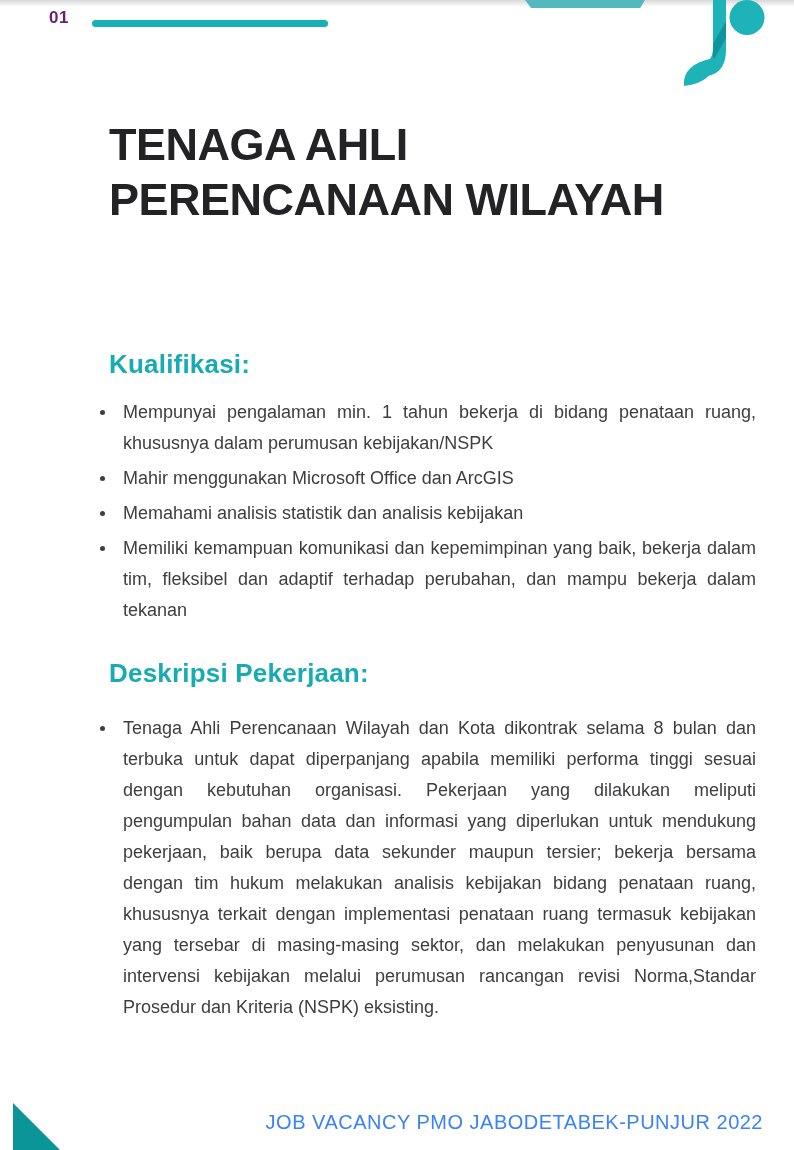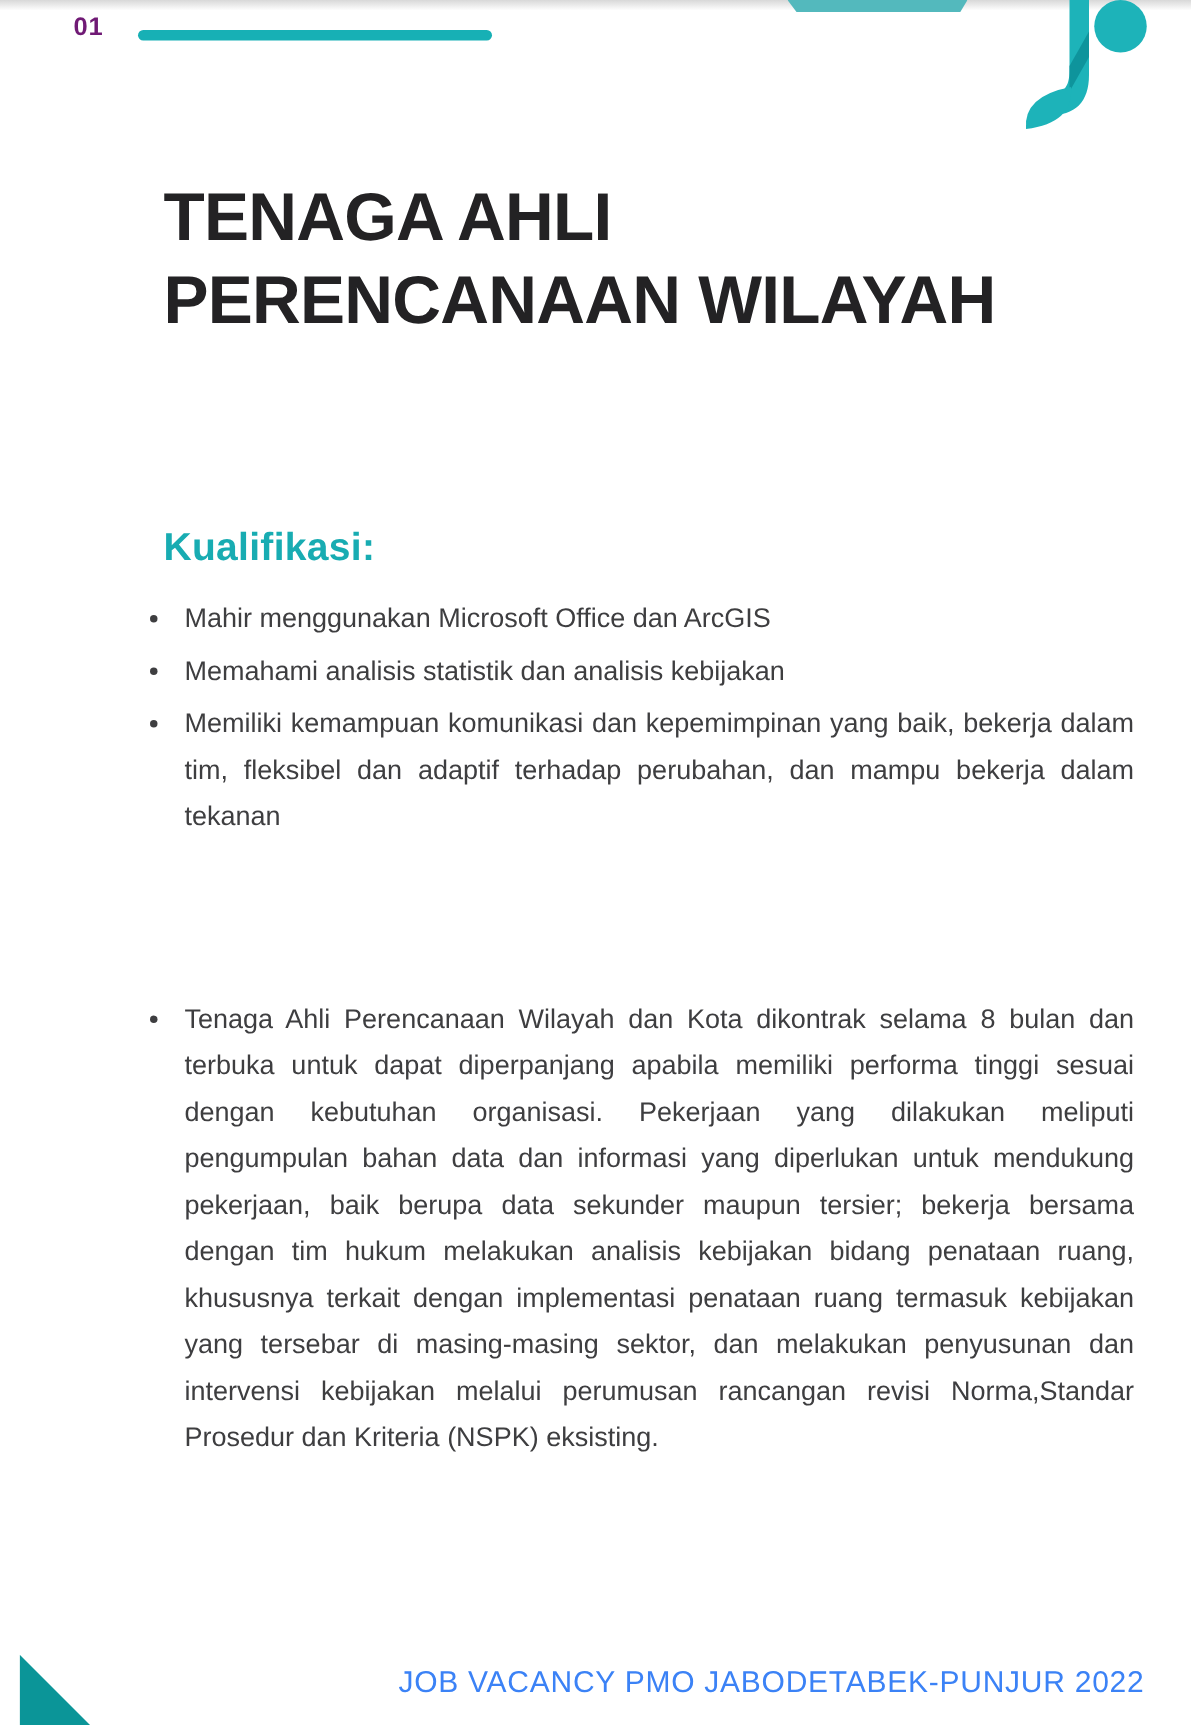--- a/index.html
+++ b/index.html
@@ -86,27 +86,29 @@
   </svg>
 
   <h1 class="title">
     <span>TENAGA AHLI</span>
     <span>PERENCANAAN WILAYAH</span>
   </h1>
 
   <section class="sec sec-1">
     <h2>Kualifikasi:</h2>
     <ul>
+      <li>Mempunyai pengalaman min. 1 tahun bekerja di bidang penataan ruang, khususnya dalam perumusan kebijakan/NSPK</li>
       <li>Mahir menggunakan Microsoft Office dan ArcGIS</li>
       <li>Memahami analisis statistik dan analisis kebijakan</li>
       <li>Memiliki kemampuan komunikasi dan kepemimpinan yang baik, bekerja dalam tim, fleksibel dan adaptif terhadap perubahan, dan mampu bekerja dalam tekanan</li>
     </ul>
   </section>
 
   <section class="sec sec-2">
+    <h2>Deskripsi Pekerjaan:</h2>
     <ul>
       <li>Tenaga Ahli Perencanaan Wilayah dan Kota dikontrak selama 8 bulan dan terbuka untuk dapat diperpanjang apabila memiliki performa tinggi sesuai dengan kebutuhan organisasi. Pekerjaan yang dilakukan meliputi pengumpulan bahan data dan informasi yang diperlukan untuk mendukung pekerjaan, baik berupa data sekunder maupun tersier; bekerja bersama dengan tim hukum melakukan analisis kebijakan bidang penataan ruang, khususnya terkait dengan implementasi penataan ruang termasuk kebijakan yang tersebar di masing-masing sektor, dan melakukan penyusunan dan intervensi kebijakan melalui perumusan rancangan revisi Norma,Standar Prosedur dan Kriteria (NSPK) eksisting.</li>
     </ul>
   </section>
 
   <div class="footer-text">JOB VACANCY PMO JABODETABEK-PUNJUR 2022</div>
 
   <div class="corner-triangle"></div>
 
 </div>

